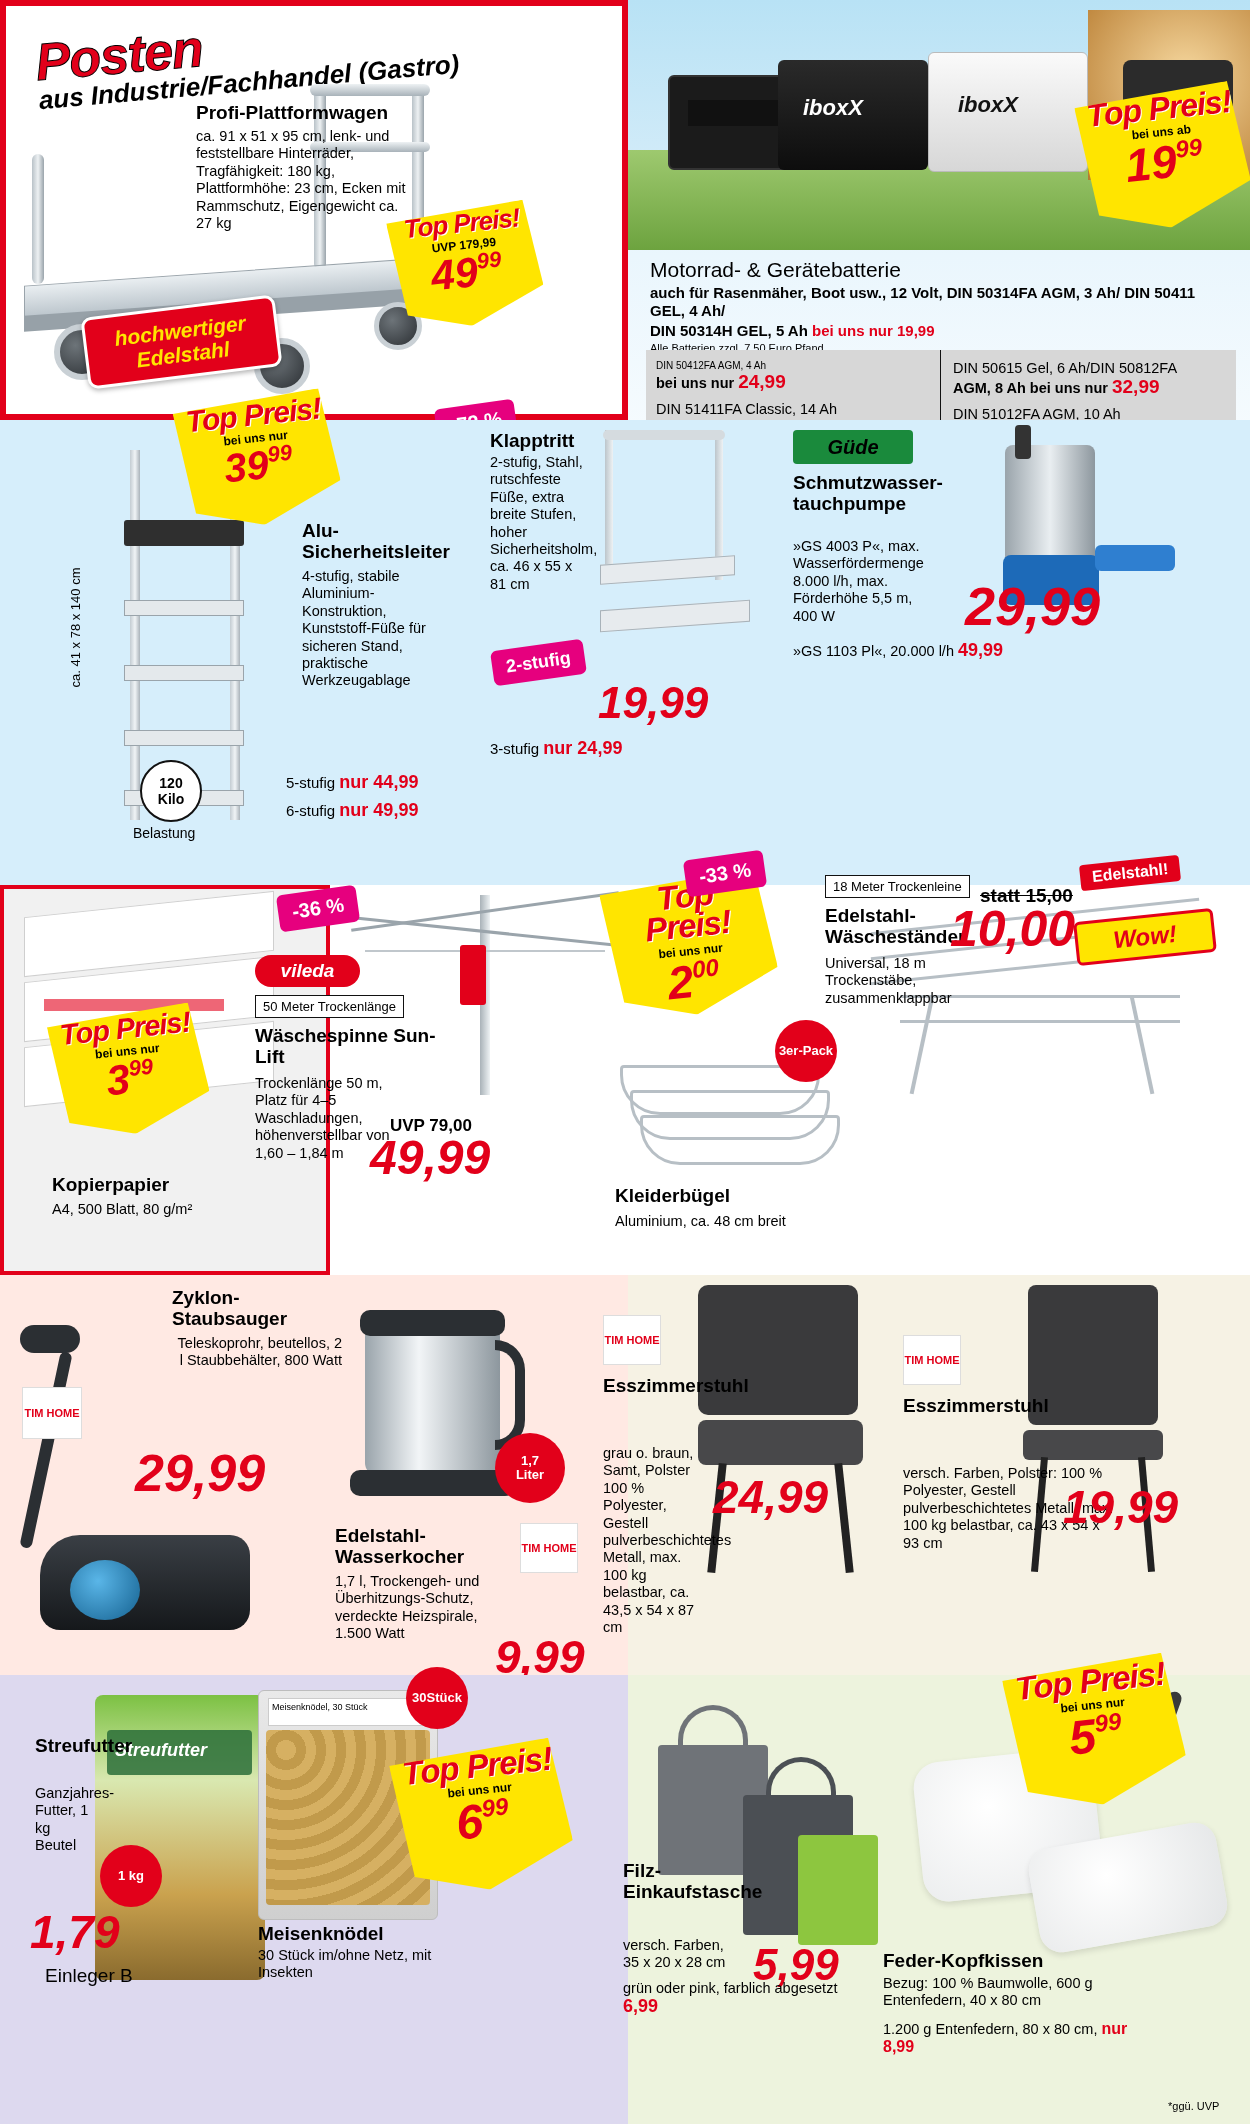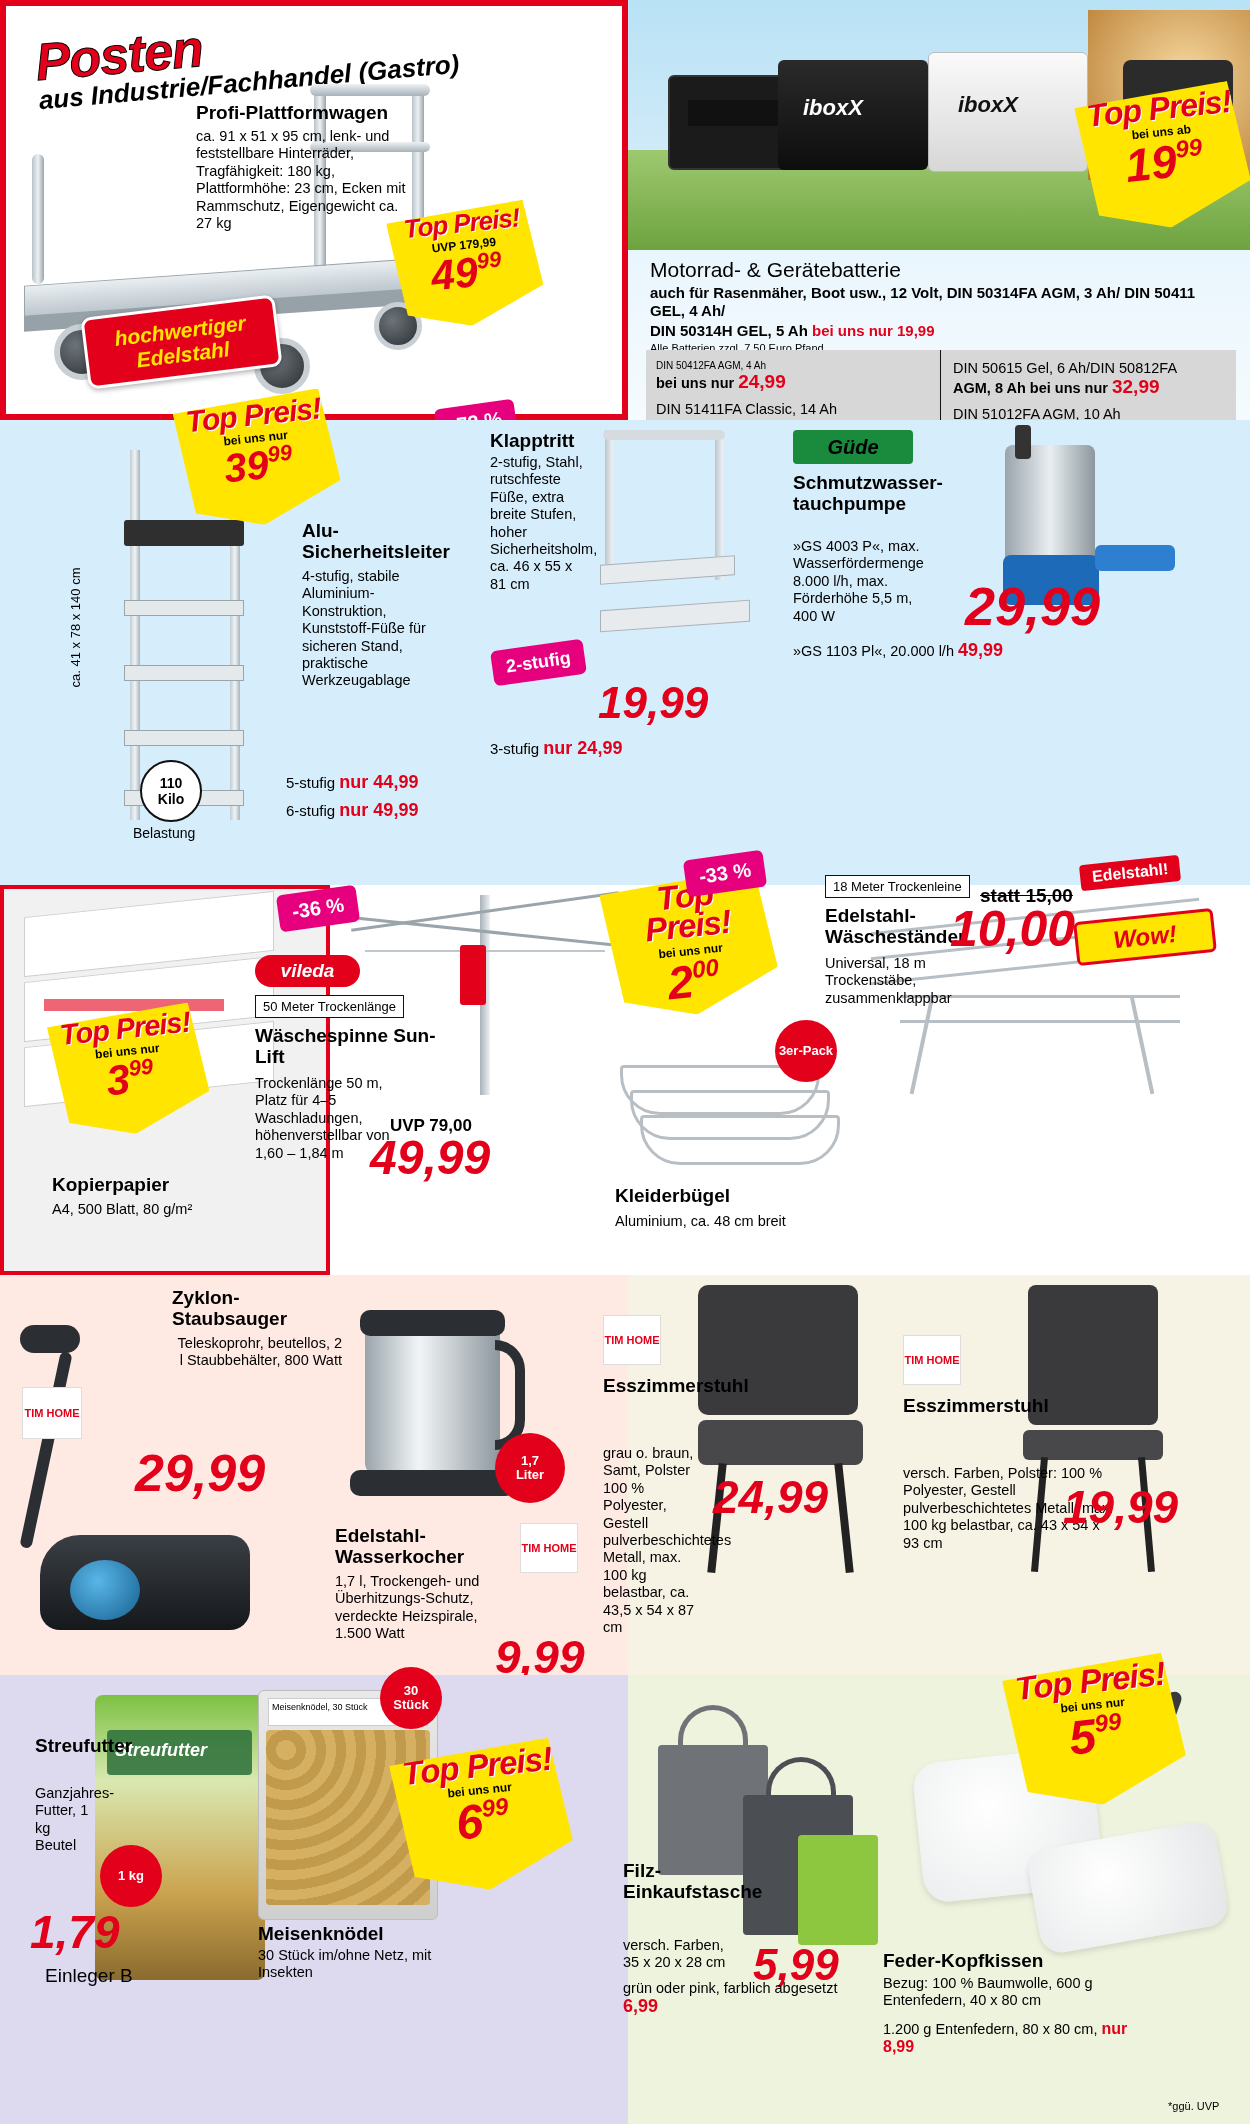--- a/index.html
+++ b/index.html
@@ -178,21 +178,21 @@
         <div class="abs" style="left:14px;top:70px;width:120px;height:26px;background:#2f2f2f;border-radius:3px;"></div>
         <div class="abs" style="left:14px;top:150px;width:120px;height:16px;background:#e4e9ec;border:1px solid #9aa4ab;"></div>
         <div class="abs" style="left:14px;top:215px;width:120px;height:16px;background:#e4e9ec;border:1px solid #9aa4ab;"></div>
         <div class="abs" style="left:14px;top:280px;width:120px;height:16px;background:#e4e9ec;border:1px solid #9aa4ab;"></div>
         <div class="abs" style="left:14px;top:340px;width:120px;height:16px;background:#e4e9ec;border:1px solid #9aa4ab;"></div>
       </div>
 
       <div class="abs" style="left:-5px;top:200px;transform:rotate(-90deg);font-size:13px;width:160px;text-align:center;">ca. 41 x 78 x 140 cm</div>
 
       <div class="abs" style="left:140px;top:340px;width:62px;height:62px;border-radius:50%;background:#fff;border:2px solid #111;display:flex;flex-direction:column;align-items:center;justify-content:center;">
-        <span style="font-weight:bold;font-size:14px;">110</span>
+        <span style="font-weight:bold;font-size:14px;">120</span>
         <span style="font-weight:bold;font-size:14px;">Kilo</span>
       </div>
       <div class="abs" style="left:133px;top:405px;font-size:14px;">Belastung</div>
 
       <div class="flash" style="left:178px;top:-25px;width:160px;height:130px;">
         <div class="top" style="font-size:30px;">Top Preis!</div>
         <div class="sub">bei uns nur</div>
         <div style="display:flex;align-items:flex-start;justify-content:center;">
           <span class="price" style="font-size:40px;">39</span>
           <span class="price" style="font-size:22px;">99</span>
@@ -405,21 +405,21 @@
     <h3 class="ptitle abs" style="left:35px;top:60px;width:80px;">Streufutter</h3>
     <p class="pdesc abs" style="left:35px;top:110px;width:60px;">Ganzjahres-Futter, 1 kg Beutel</p>
     <div class="abs bigprice" style="left:30px;top:230px;font-size:46px;">1,79</div>
     <div class="abs" style="left:45px;top:290px;font-size:19px;">Einleger B</div>
 
     <div class="ph" style="left:258px;top:15px;width:180px;height:230px;">
       <div class="abs" style="left:0;top:0;width:180px;height:230px;background:linear-gradient(180deg,#e9e9e9,#cfcfcf);border-radius:6px;border:1px solid #bdbdbd;"></div>
       <div class="abs" style="left:8px;top:40px;width:164px;height:175px;background:repeating-radial-gradient(circle at 20px 20px,#d6b062 0 10px,#c19a4b 10px 20px);border-radius:4px;"></div>
       <div class="abs" style="left:10px;top:8px;width:160px;height:28px;background:#fff;border:1px solid #ccc;font-size:9px;padding:3px;">Meisenknödel, 30 Stück</div>
     </div>
-    <div class="badge-circle" style="left:380px;top:-8px;width:62px;height:62px;flex-direction:column;">
+    <div class="badge-circle" style="left:406px;top:-8px;width:62px;height:62px;">
       <span>30</span>
       <span>Stück</span>
     </div>
     <div class="flash" style="left:395px;top:70px;width:175px;height:145px;">
       <div class="top" style="font-size:33px;">Top Preis!</div>
       <div class="sub">bei uns nur</div>
       <div style="display:flex;align-items:flex-start;justify-content:center;">
         <span class="price" style="font-size:48px;">6</span>
         <span class="price" style="font-size:24px;">99</span>
       </div>

